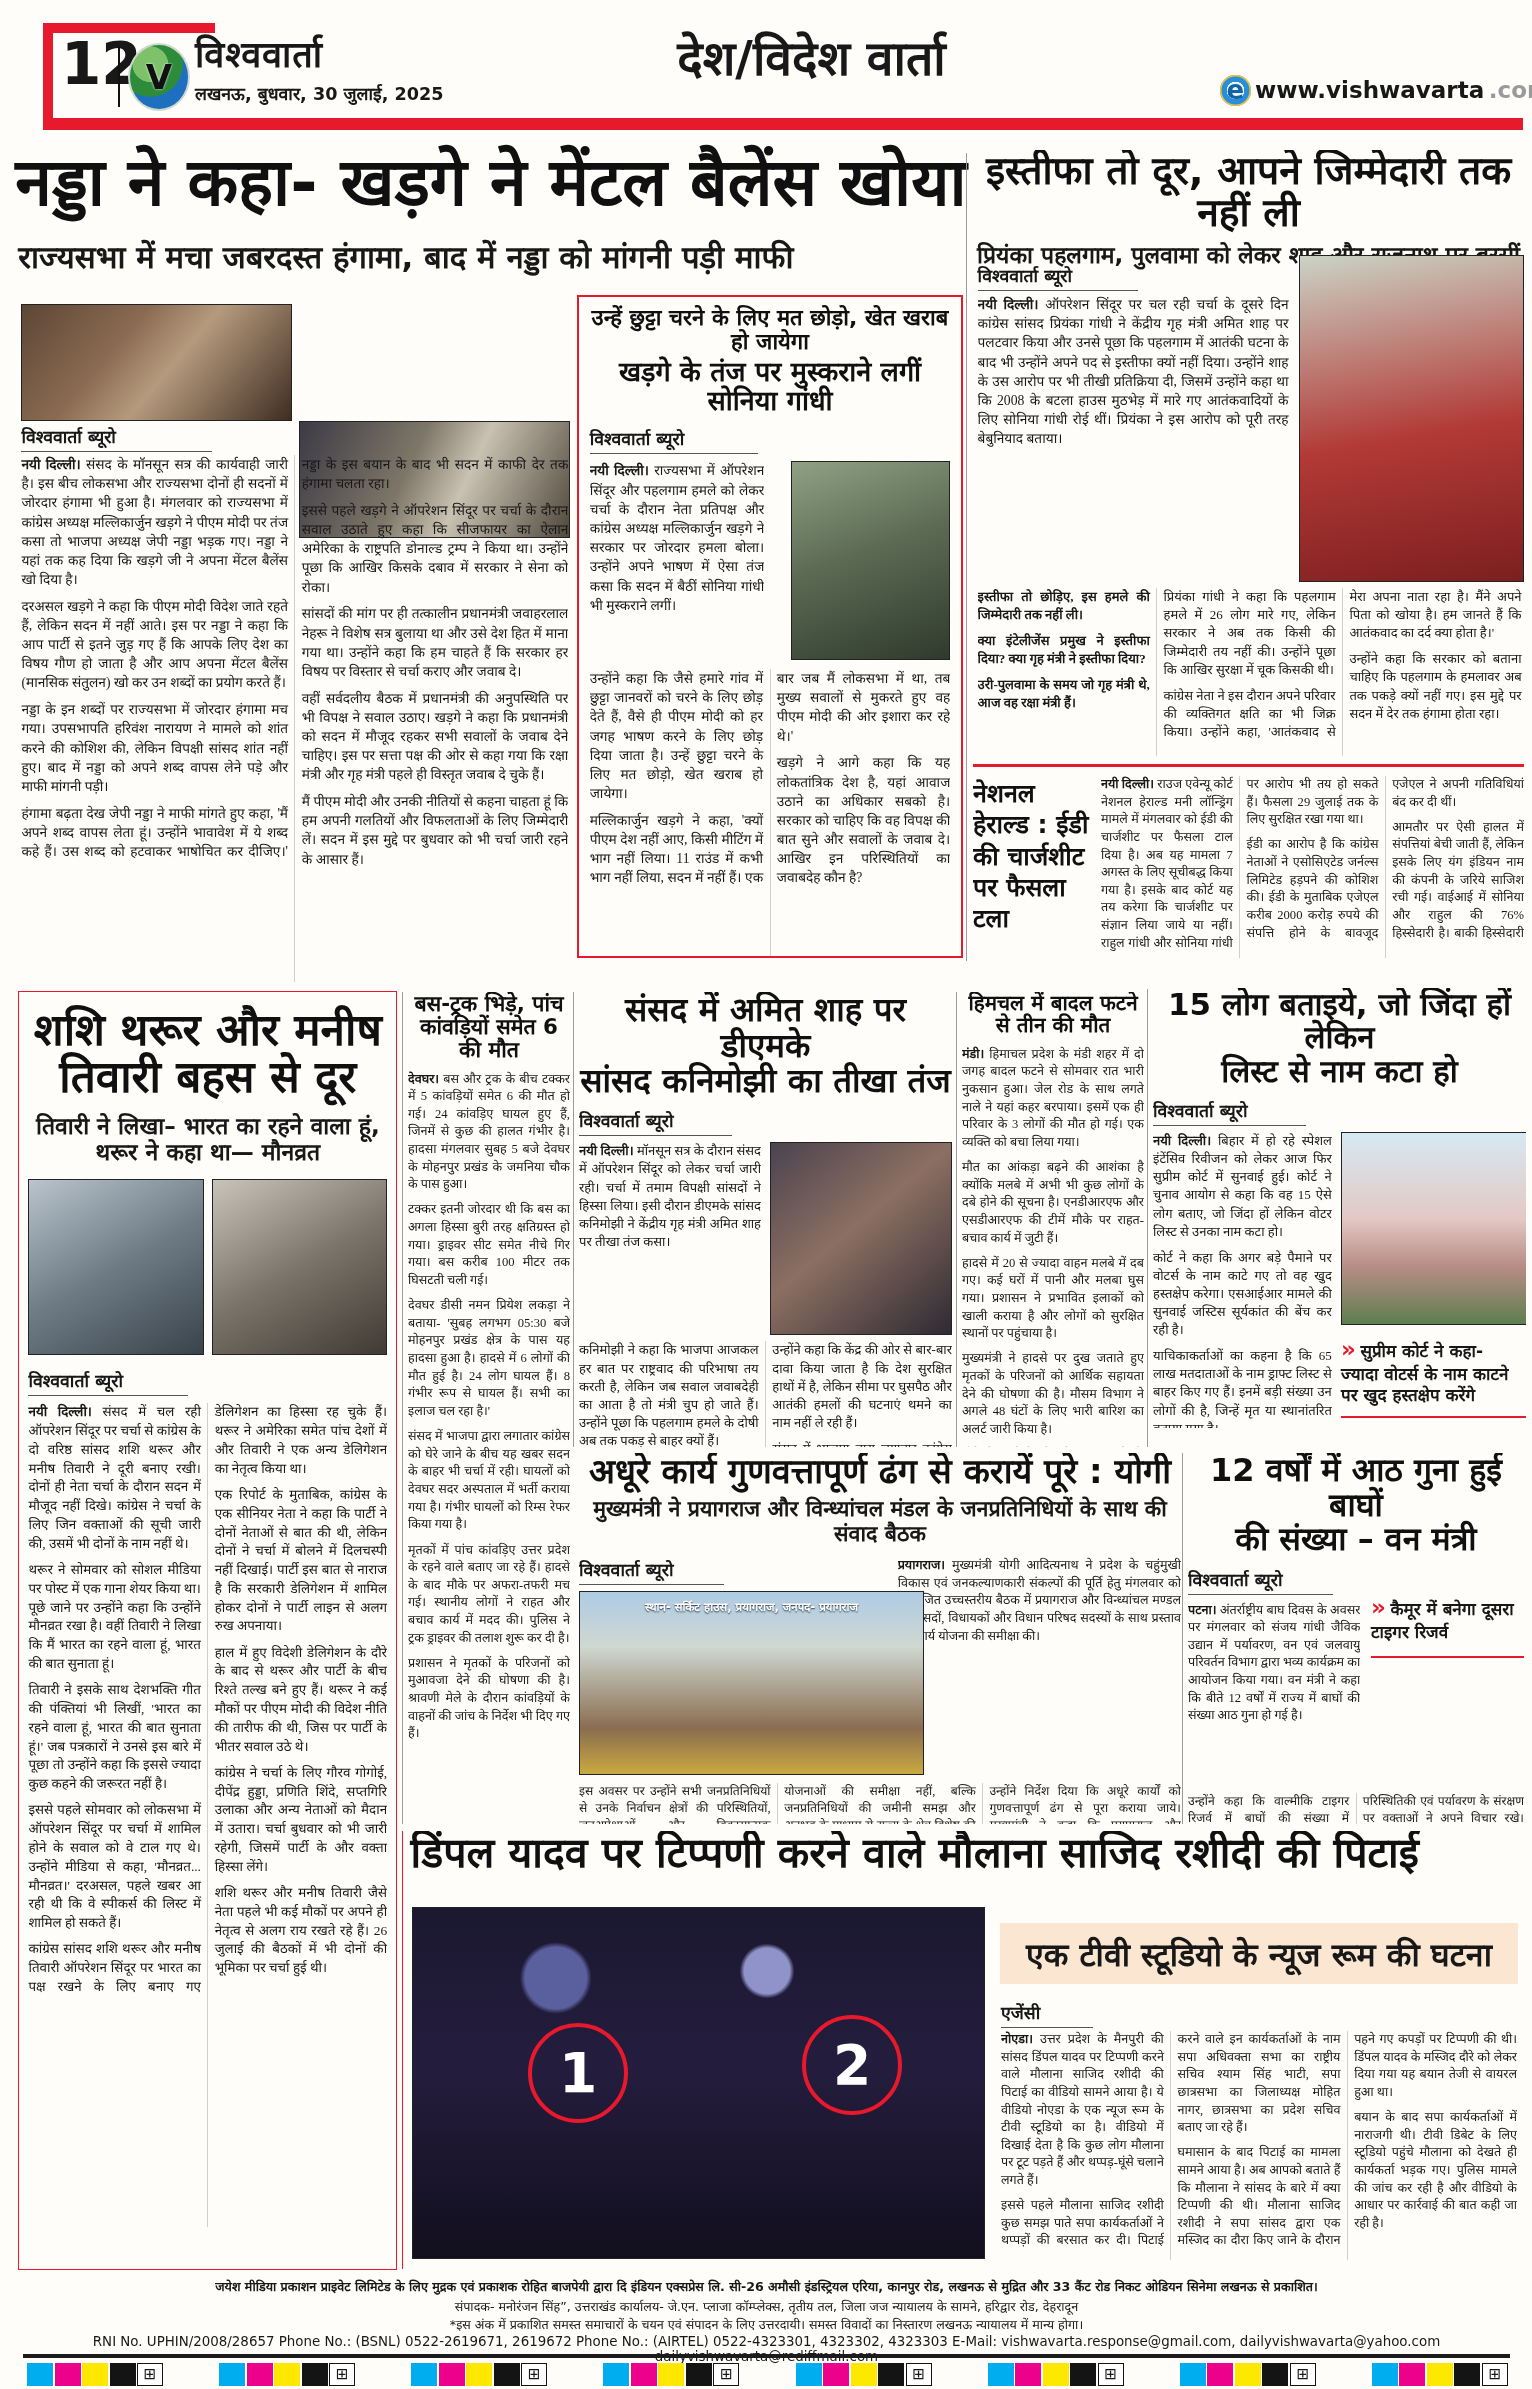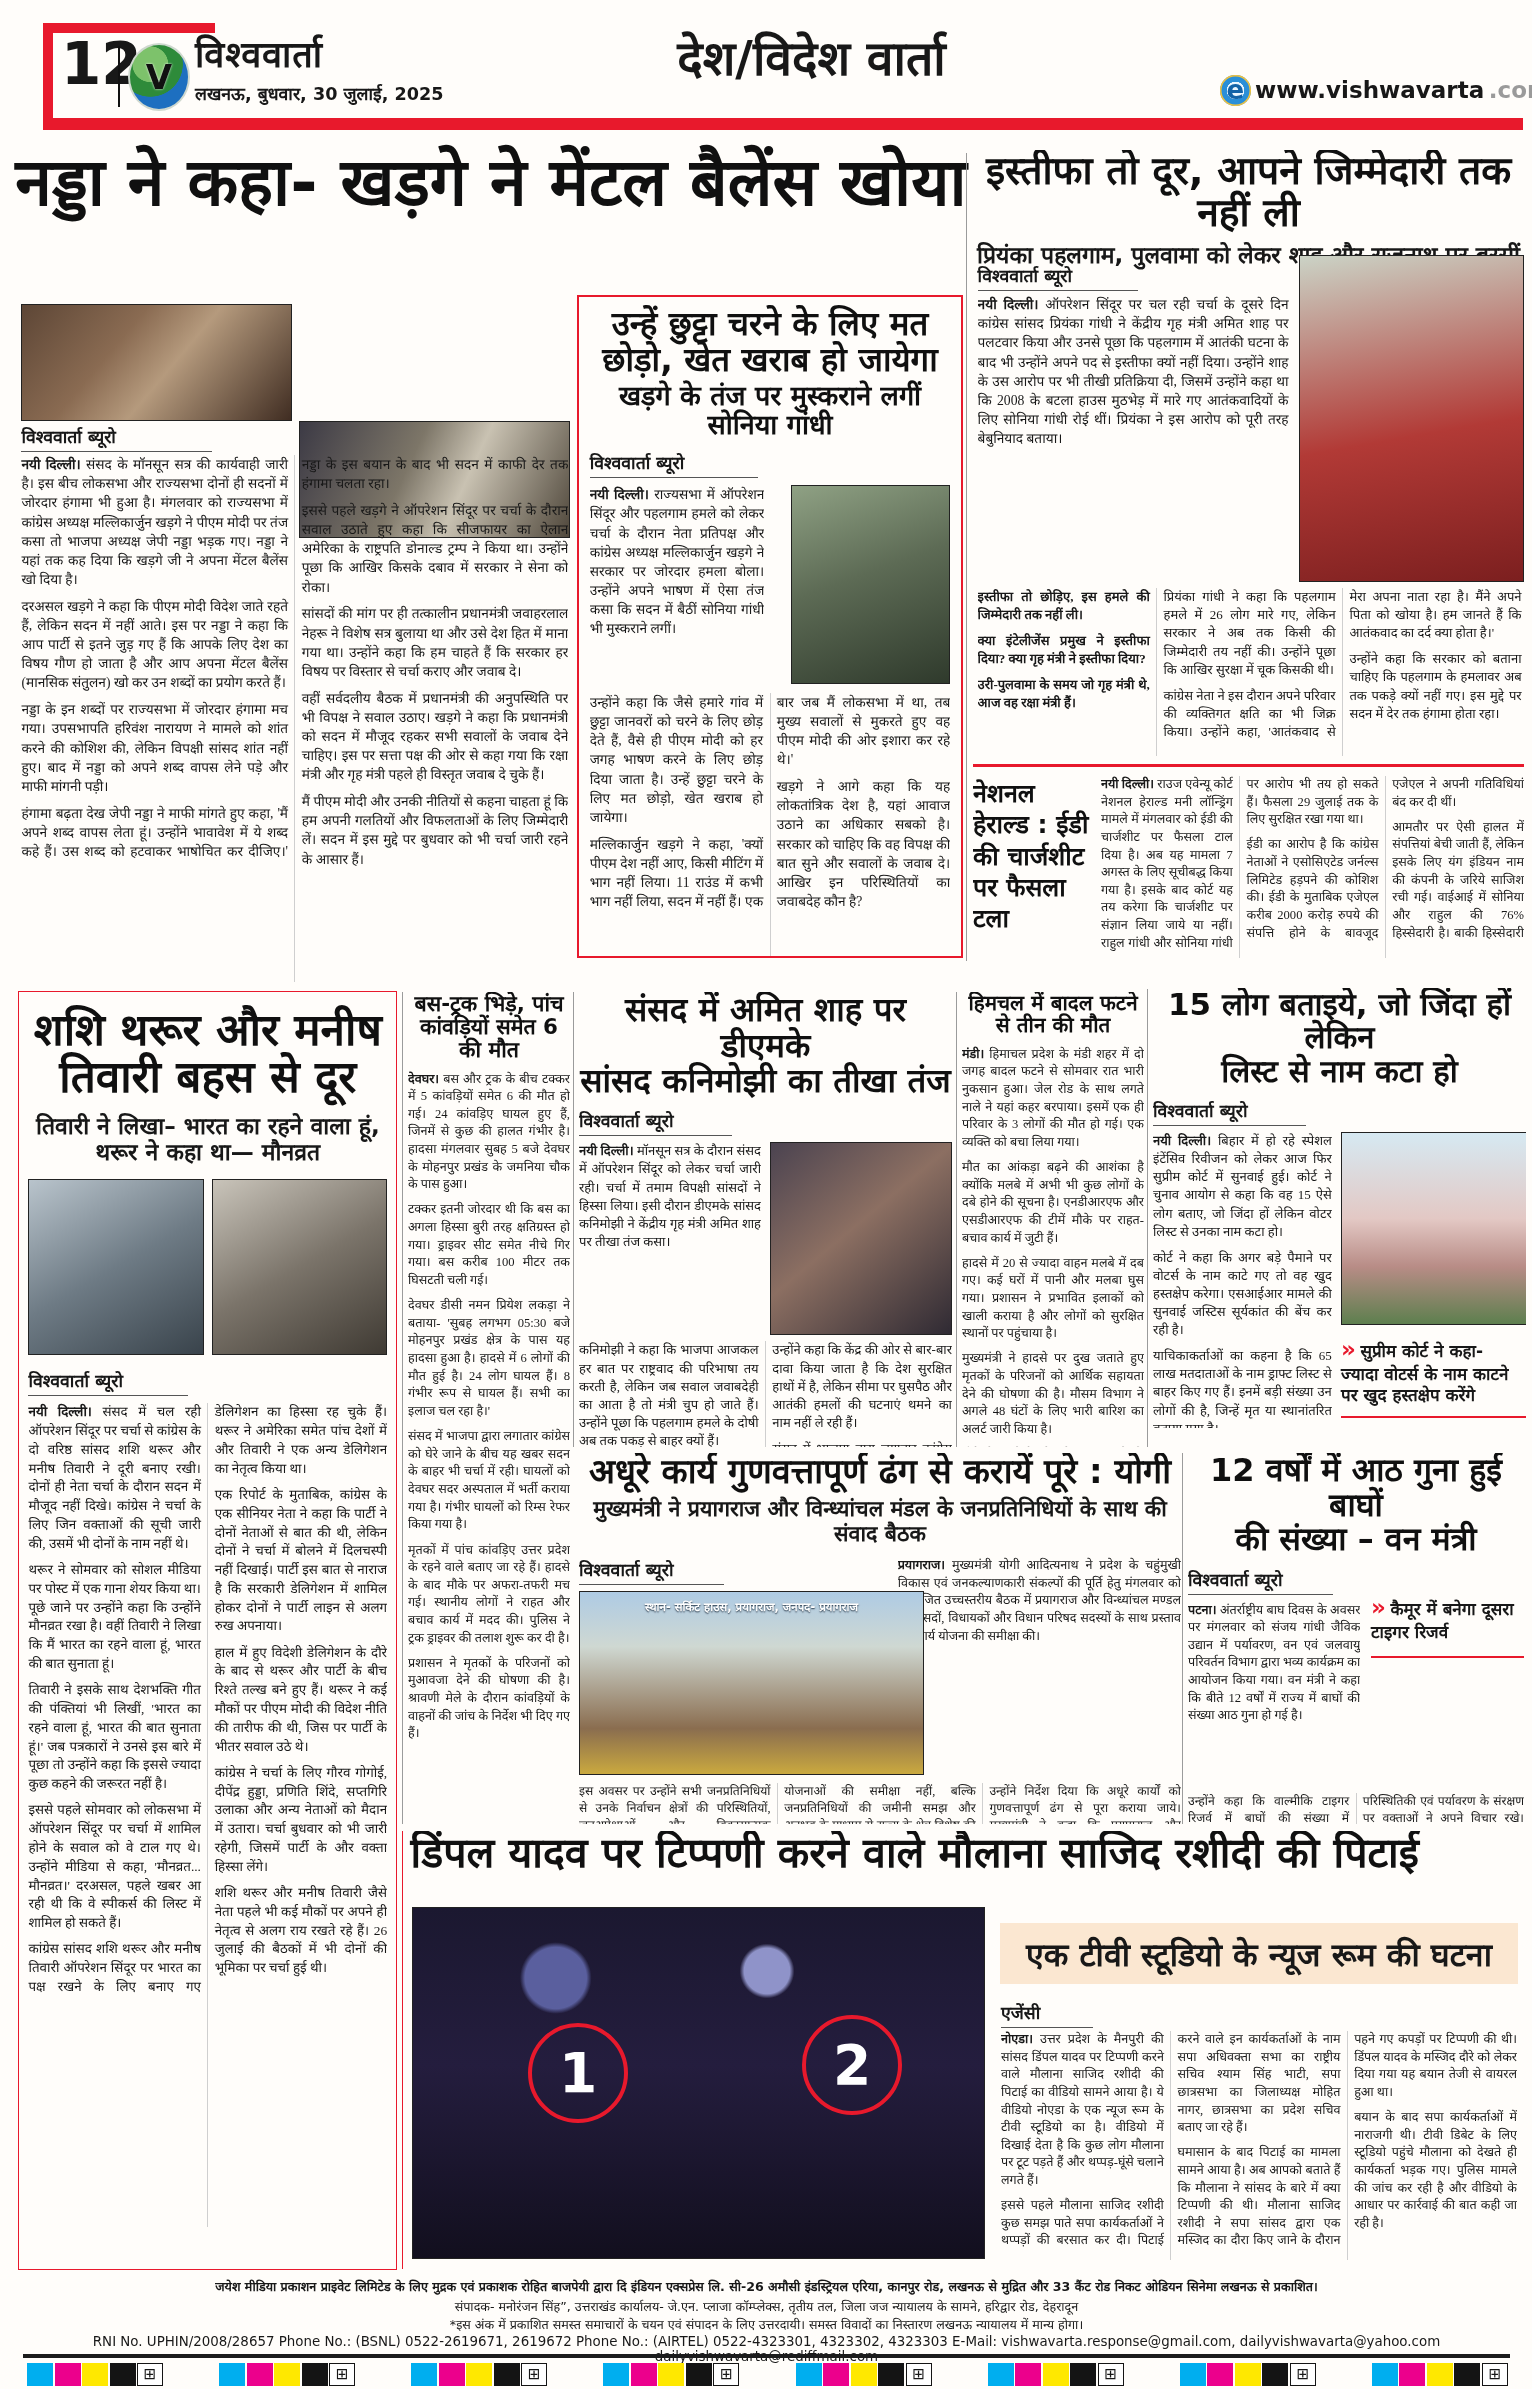--- a/index.html
+++ b/index.html
@@ -82,36 +82,37 @@
   <div class="abs hdr-date">लखनऊ,  बुधवार, 30 जुलाई, 2025</div>
   <div class="abs section-title">देश/विदेश वार्ता</div>
   <div class="abs website">
     <span class="e-icon">e</span>
     <b>www.vishwavarta</b>
       <i>.com</i>
   </div>
   <div class="abs red-rule"></div>
 
   <div class="abs headline" style="left:15.3px;top:147px;width:953px;font-size:66px;">नड्डा ने कहा- खड़गे ने मेंटल बैलेंस खोया</div>
+  <div class="abs subhead" style="left:18.3px;top:240px;width:840px;font-size:31px;">राज्यसभा में मचा जबरदस्त हंगामा, बाद में नड्डा को मांगनी पड़ी माफी</div>
   <div class="abs photo ph-kharge" style="left:21.4px;top:304px;width:269px;height:115px;"></div>
   <div class="abs photo ph-nadda" style="left:299px;top:304px;width:269px;height:115px;"></div>
   <div class="abs byline" style="left:21.4px;top:424px;width:191px;">विश्ववार्ता ब्यूरो</div>
   <div class="abs body cols2" style="left:21.4px;top:455px;width:547px;height:527px;">
     <p><strong class="dl">नयी दिल्ली।</strong> <span>संसद के मॉनसून सत्र की कार्यवाही जारी है। इस बीच लोकसभा और राज्यसभा दोनों ही सदनों में जोरदार हंगामा भी हुआ है। मंगलवार को राज्यसभा में कांग्रेस अध्यक्ष मल्लिकार्जुन खड़गे ने पीएम मोदी पर तंज कसा तो भाजपा अध्यक्ष जेपी नड्डा भड़क गए। नड्डा ने यहां तक कह दिया कि खड़गे जी ने अपना मेंटल बैलेंस खो दिया है।</span></p>
     <p>दरअसल खड़गे ने कहा कि पीएम मोदी विदेश जाते रहते हैं, लेकिन सदन में नहीं आते। इस पर नड्डा ने कहा कि आप पार्टी से इतने जुड़ गए हैं कि आपके लिए देश का विषय गौण हो जाता है और आप अपना मेंटल बैलेंस (मानसिक संतुलन) खो कर उन शब्दों का प्रयोग करते हैं।</p>
       <p>नड्डा के इन शब्दों पर राज्यसभा में जोरदार हंगामा मच गया। उपसभापति हरिवंश नारायण ने मामले को शांत करने की कोशिश की, लेकिन विपक्षी सांसद शांत नहीं हुए। बाद में नड्डा को अपने शब्द वापस लेने पड़े और माफी मांगनी पड़ी।</p>
       <p>हंगामा बढ़ता देख जेपी नड्डा ने माफी मांगते हुए कहा, 'मैं अपने शब्द वापस लेता हूं। उन्होंने भावावेश में ये शब्द कहे हैं। उस शब्द को हटवाकर भाषोचित कर दीजिए।' नड्डा के इस बयान के बाद भी सदन में काफी देर तक हंगामा चलता रहा।</p>
       <p>इससे पहले खड़गे ने ऑपरेशन सिंदूर पर चर्चा के दौरान सवाल उठाते हुए कहा कि सीजफायर का ऐलान अमेरिका के राष्ट्रपति डोनाल्ड ट्रम्प ने किया था। उन्होंने पूछा कि आखिर किसके दबाव में सरकार ने सेना को रोका।</p>
       <p>सांसदों की मांग पर ही तत्कालीन प्रधानमंत्री जवाहरलाल नेहरू ने विशेष सत्र बुलाया था और उसे देश हित में माना गया था। उन्होंने कहा कि हम चाहते हैं कि सरकार हर विषय पर विस्तार से चर्चा कराए और जवाब दे।</p>
       <p>वहीं सर्वदलीय बैठक में प्रधानमंत्री की अनुपस्थिति पर भी विपक्ष ने सवाल उठाए। खड़गे ने कहा कि प्रधानमंत्री को सदन में मौजूद रहकर सभी सवालों के जवाब देने चाहिए। इस पर सत्ता पक्ष की ओर से कहा गया कि रक्षा मंत्री और गृह मंत्री पहले ही विस्तृत जवाब दे चुके हैं।</p>
       <p>मैं पीएम मोदी और उनकी नीतियों से कहना चाहता हूं कि हम अपनी गलतियों और विफलताओं के लिए जिम्मेदारी लें। सदन में इस मुद्दे पर बुधवार को भी चर्चा जारी रहने के आसार हैं।</p>
   </div>
 
   <div class="abs" style="left:577px;top:295px;width:386px;height:663px;border:2.3px solid #e8192c;padding:9.2px 10.7px;box-sizing:border-box;overflow:hidden;">
-    <div class="headline" style="font-size:33px;text-align:center;">उन्हें छुट्टा चरने के लिए मत छोड़ो, खेत खराब हो जायेगा</div>
+    <div class="headline" style="font-size:22px;text-align:center;">उन्हें छुट्टा चरने के लिए मत छोड़ो, खेत खराब हो जायेगा</div>
     <div class="headline" style="font-size:27px;text-align:center;margin-top:3.1px;">खड़गे के तंज पर मुस्कराने लगीं सोनिया गांधी</div>
     <div class="byline" style="width:168px;margin:10.7px 0 7.6px 0;">विश्ववार्ता ब्यूरो</div>
     <div style="display:flex;gap:27px;">
       <div class="body" style="flex:1;height:200px;">
         <p><strong class="dl">नयी दिल्ली।</strong> <span>राज्यसभा में ऑपरेशन सिंदूर और पहलगाम हमले को लेकर चर्चा के दौरान नेता प्रतिपक्ष और कांग्रेस अध्यक्ष मल्लिकार्जुन खड़गे ने सरकार पर जोरदार हमला बोला। उन्होंने अपने भाषण में ऐसा तंज कसा कि सदन में बैठीं सोनिया गांधी भी मुस्कराने लगीं।</span></p>
       </div>
       <div class="photo ph-sonia" style="width:157px;height:197px;flex:none;"></div>
     </div>
     <div class="body cols2" style="height:359px;margin-top:7.6px;">
       <p>उन्होंने कहा कि जैसे हमारे गांव में छुट्टा जानवरों को चरने के लिए छोड़ देते हैं, वैसे ही पीएम मोदी को हर जगह भाषण करने के लिए छोड़ दिया जाता है। उन्हें छुट्टा चरने के लिए मत छोड़ो, खेत खराब हो जायेगा।</p>

